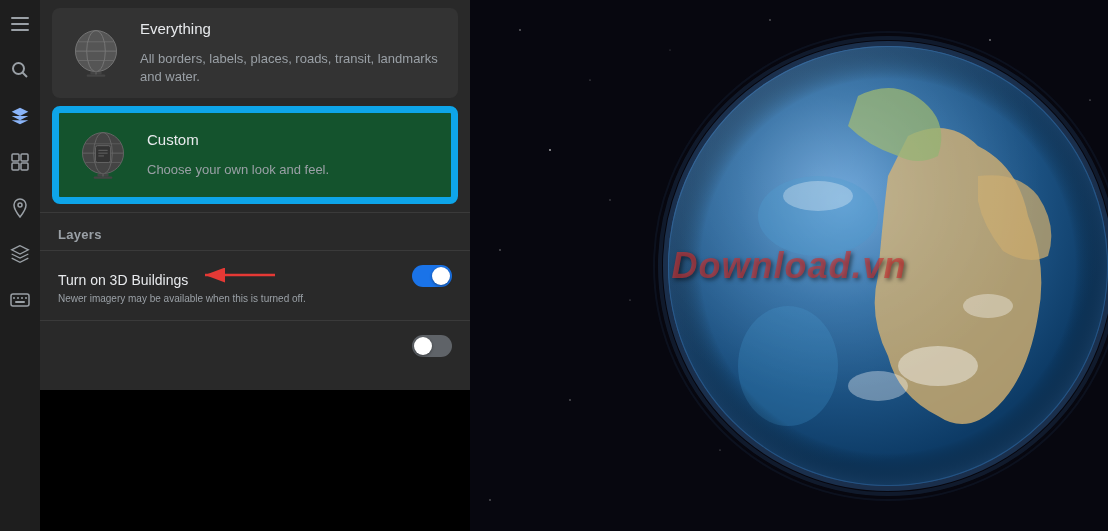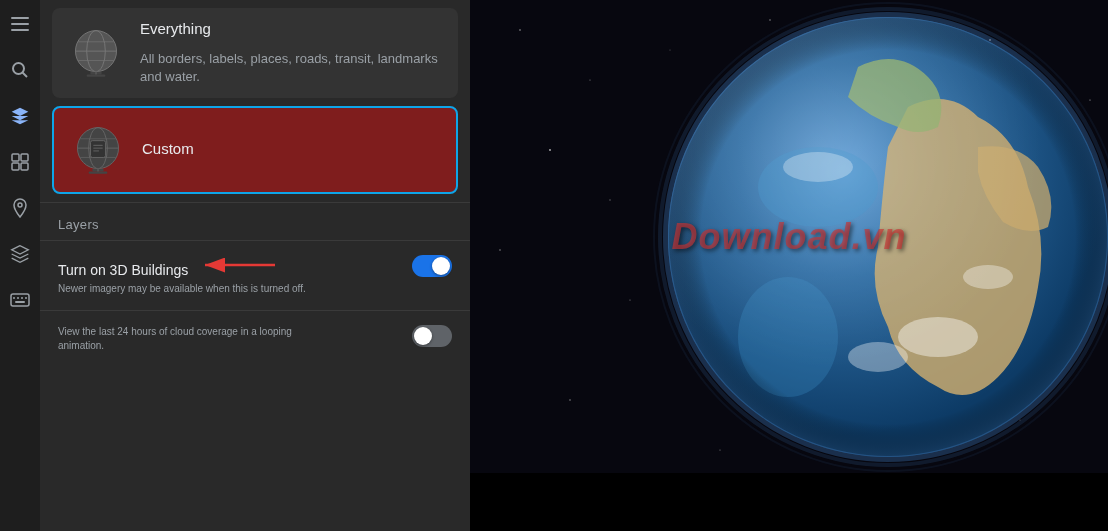--- a/index.html
+++ b/index.html
@@ -36,21 +36,21 @@
       cursor: pointer;
       border-radius: 4px;
     }
     .toolbar-icon.active {
       color: #8ab4f8;
     }
 
     
     .side-panel {
       width: 430px;
-      height: 531px;
+      height: 390px;
       background: #292929;
       overflow-y: auto;
       flex-shrink: 0;
       padding: 0;
     }
     .side-panel::-webkit-scrollbar {
       width: 6px;
     }
     .side-panel::-webkit-scrollbar-track {
       background: #292929;
@@ -65,22 +65,22 @@
       margin: 8px 12px;
       background: #333;
       border-radius: 8px;
       display: flex;
       align-items: center;
       padding: 12px 14px;
       gap: 14px;
       cursor: pointer;
     }
     .card.selected {
-      border: 2px solid #0ea5e9;
-      background: #7f1d1d;
+      border: 7px solid #0ea5e9;
+      background: #14532d;
     }
 
     .card-icon {
       width: 60px;
       height: 60px;
       flex-shrink: 0;
       display: flex;
       align-items: center;
       justify-content: center;
     }
@@ -99,21 +99,21 @@
       font-size: 13px;
       line-height: 1.4;
       margin-top: 13px;
     }
 
     
     .section-header {
       padding: 14px 18px 8px;
       color: #9aa0a6;
       font-size: 13px;
-      font-weight: 400;
+      font-weight: 700;
       letter-spacing: 0.3px;
       border-top: 1px solid #3a3a3a;
       margin-top: 4px;
     }
 
     
     .toggle-row {
       padding: 14px 18px;
       border-top: 1px solid #3a3a3a;
     }
@@ -185,21 +185,21 @@
       color: #9aa0a6;
       font-size: 10px;
       margin-left: 5px;
       cursor: pointer;
       vertical-align: middle;
     }
 
     
     .map-area {
       flex: 1;
-      height: 473px;
+      height: 531px;
       position: relative;
       overflow: hidden;
       background: #0a0a12;
     }
     .earth-container {
       position: absolute;
       right: -30px;
       top: 50%;
       transform: translateY(-50%);
       width: 500px;
@@ -314,20 +314,21 @@
         <line x1="25" y1="28" x2="35" y2="28" stroke="#666" stroke-width="1"></line>
         <line x1="25" y1="31" x2="31" y2="31" stroke="#666" stroke-width="1"></line>
 
         <rect x="24" y="50" width="12" height="3" rx="1" fill="#444"></rect>
         <rect x="20" y="53" width="20" height="2.5" rx="1" fill="#444"></rect>
         <line x1="30" y1="50" x2="30" y2="53" stroke="#555" stroke-width="2"></line>
       </svg>
     </div>
     <div class="card-text">
       <h3>Custom</h3>
+      <p>Choose your own look and feel.</p>
     </div>
   </div>
 
   <div class="section-header">
     <span>Layers</span>
   </div>
 
   <div class="toggle-row">
     <div class="toggle-row-top">
       <div class="toggle-row-info">
@@ -350,21 +351,20 @@
       <div class="toggle-switch">
         <div class="toggle-track on"></div>
         <div class="toggle-thumb on"></div>
       </div>
     </div>
   </div>
 
   <div class="toggle-row">
     <div class="toggle-row-top">
       <div class="toggle-row-info">
-        <p>View the last 24 hours of cloud coverage in a looping animation.</p>
       </div>
       <div class="toggle-switch">
         <div class="toggle-track off"></div>
         <div class="toggle-thumb off"></div>
       </div>
     </div>
   </div>
 
 </div>
 

